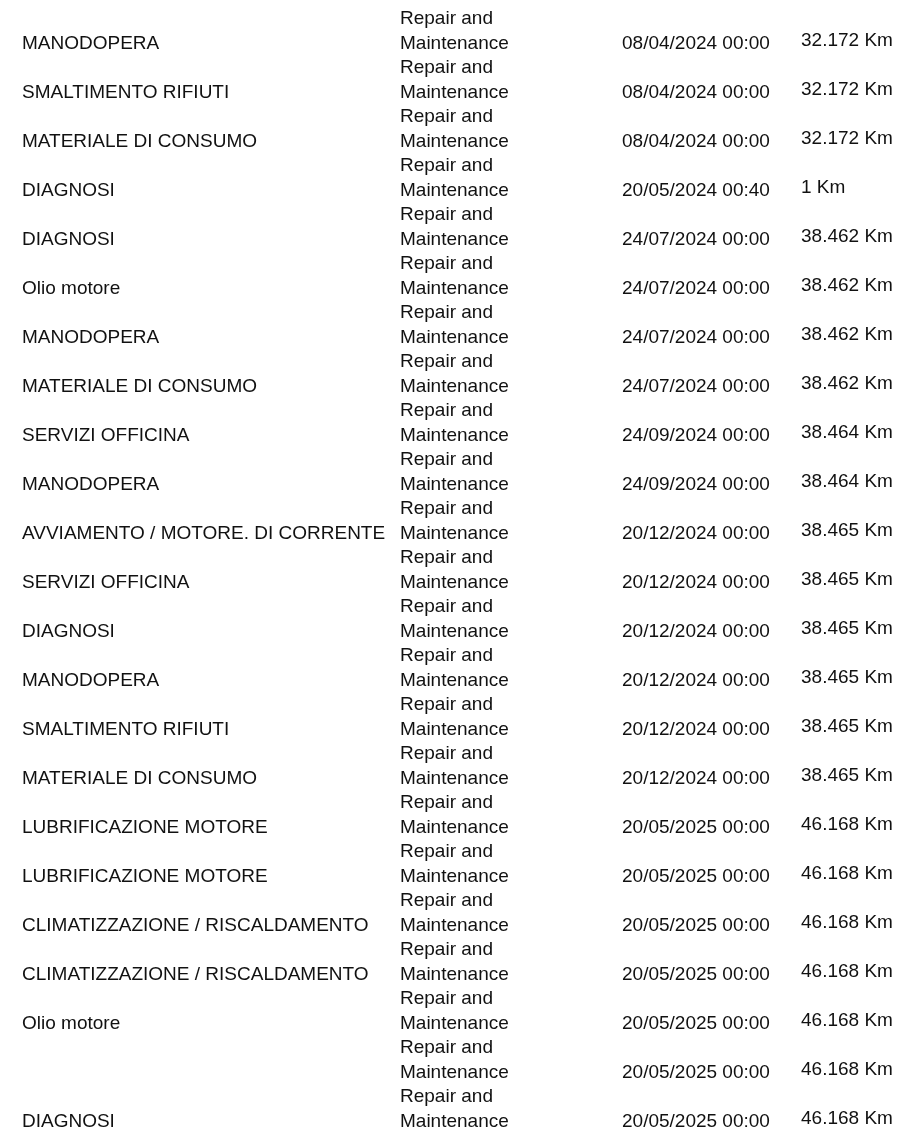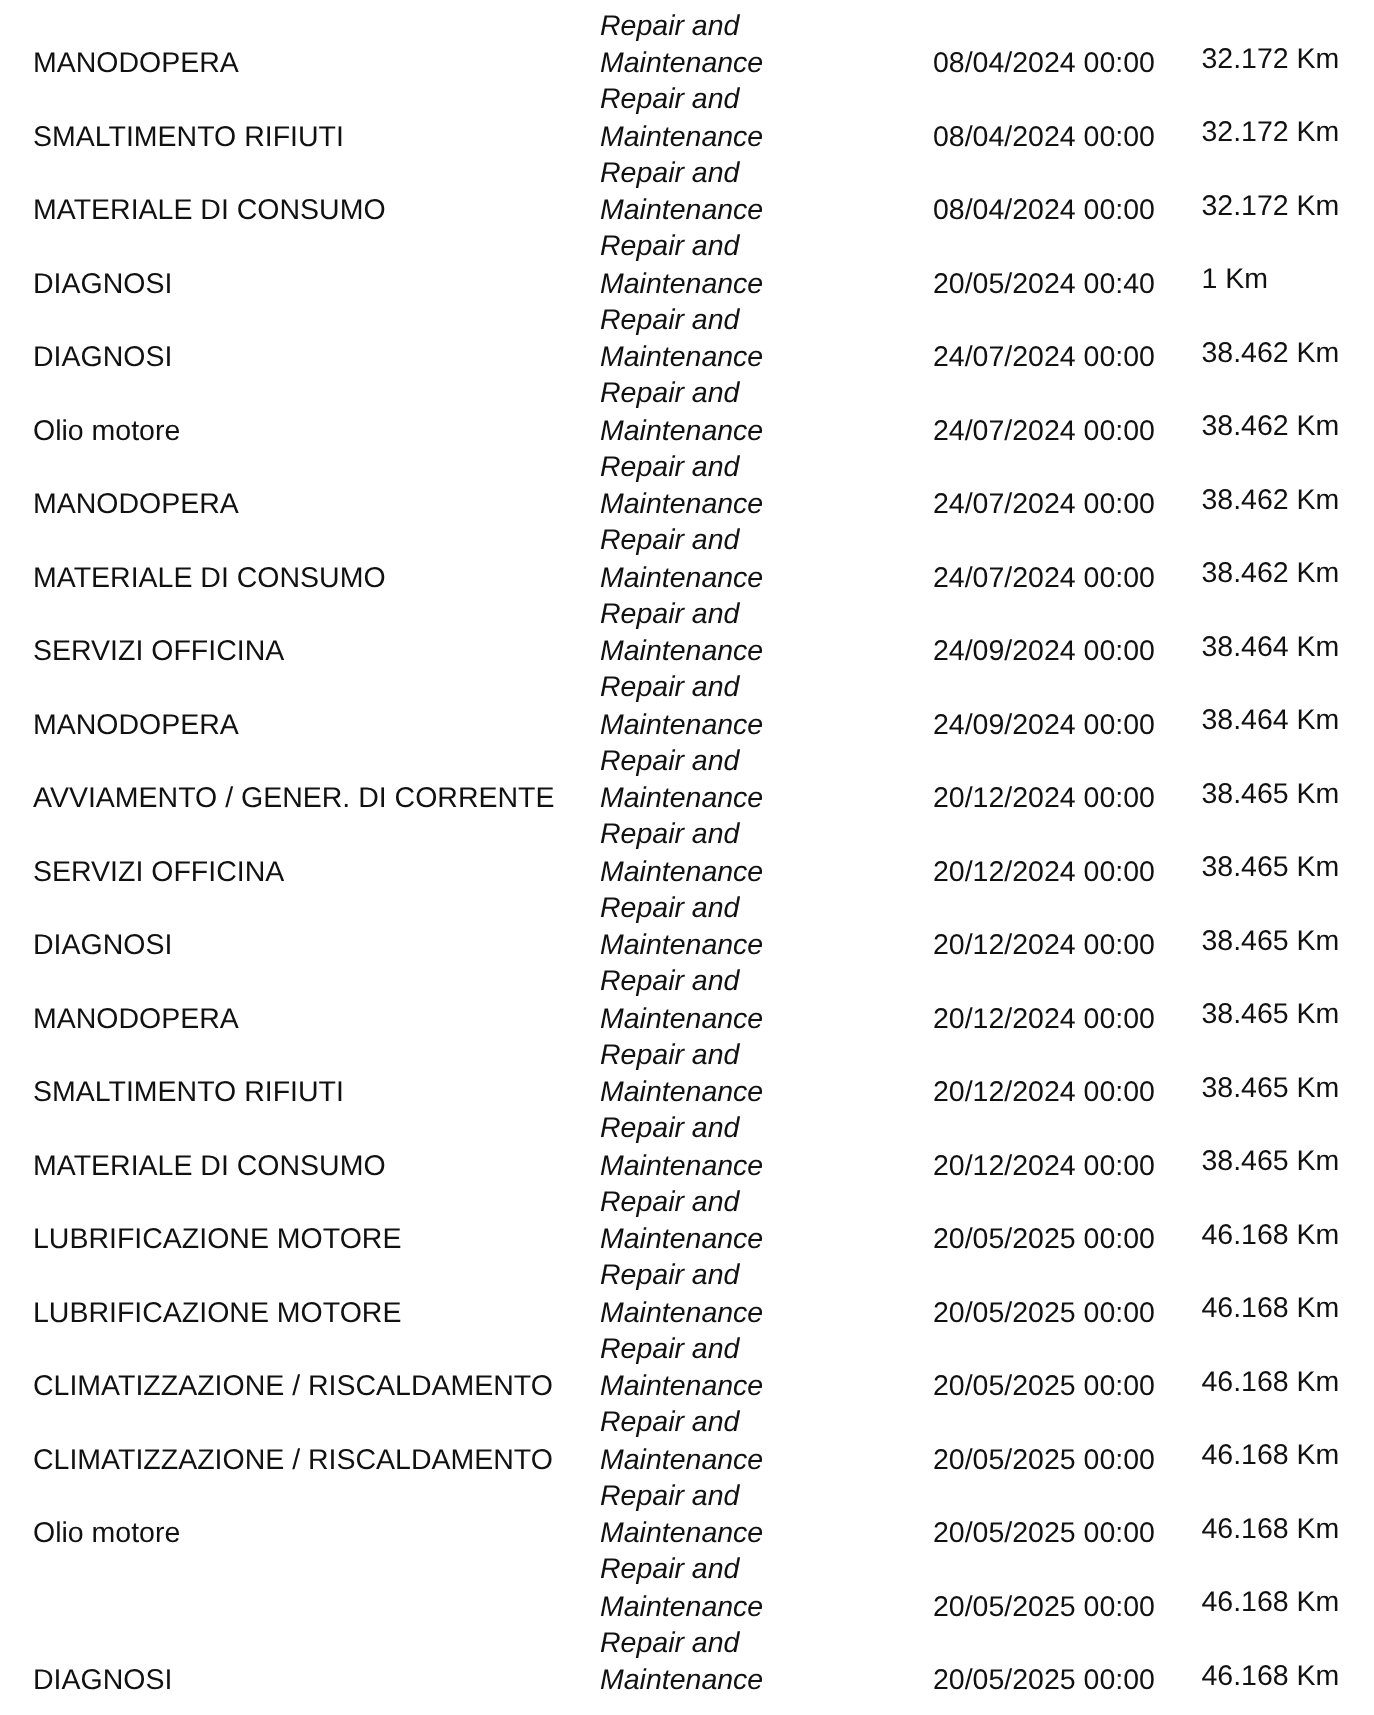--- a/index.html
+++ b/index.html
@@ -2,21 +2,21 @@
 <html><head>
 <meta charset="utf-8">
 <style>
   html, body { margin: 0; padding: 0; background: #ffffff; }
   body { width: 916px; height: 1143px; overflow: hidden; position: relative;
          font-family: "Liberation Sans", sans-serif; color: #111111; font-size: 19px; }
   .row { position: absolute; left: 0; width: 916px; height: 49px; }
   .cell { position: absolute; white-space: nowrap; line-height: 24.5px; }
   .c-name { left: 22px; top: 24.5px; }
   .c-cat { left: 400px; top: 0; }
-  .c-cat span { display: block; font-style: italic; }
+  .c-cat span { display: block; }
   .c-date { left: 622px; top: 24.5px; }
   .c-km { left: 801px; top: 22px; }
 </style>
 </head>
 <body>
 
 <div id="table">
   <div class="row" style="top:6px">
     <div class="cell c-name">MANODOPERA</div>
     <div class="cell c-cat">
@@ -101,21 +101,21 @@
   <div class="row" style="top:447px">
     <div class="cell c-name">MANODOPERA</div>
     <div class="cell c-cat">
         <span>Repair and</span>
         <span>Maintenance</span>
       </div>
     <div class="cell c-date">24/09/2024 00:00</div>
     <div class="cell c-km">38.464 Km</div>
   </div>
   <div class="row" style="top:496px">
-    <div class="cell c-name">AVVIAMENTO / GENER. DI CORRENTE</div>
+    <div class="cell c-name">AVVIAMENTO / MOTORE. DI CORRENTE</div>
     <div class="cell c-cat">
         <span>Repair and</span>
         <span>Maintenance</span>
       </div>
     <div class="cell c-date">20/12/2024 00:00</div>
     <div class="cell c-km">38.465 Km</div>
   </div>
   <div class="row" style="top:545px">
     <div class="cell c-name">SERVIZI OFFICINA</div>
     <div class="cell c-cat">

